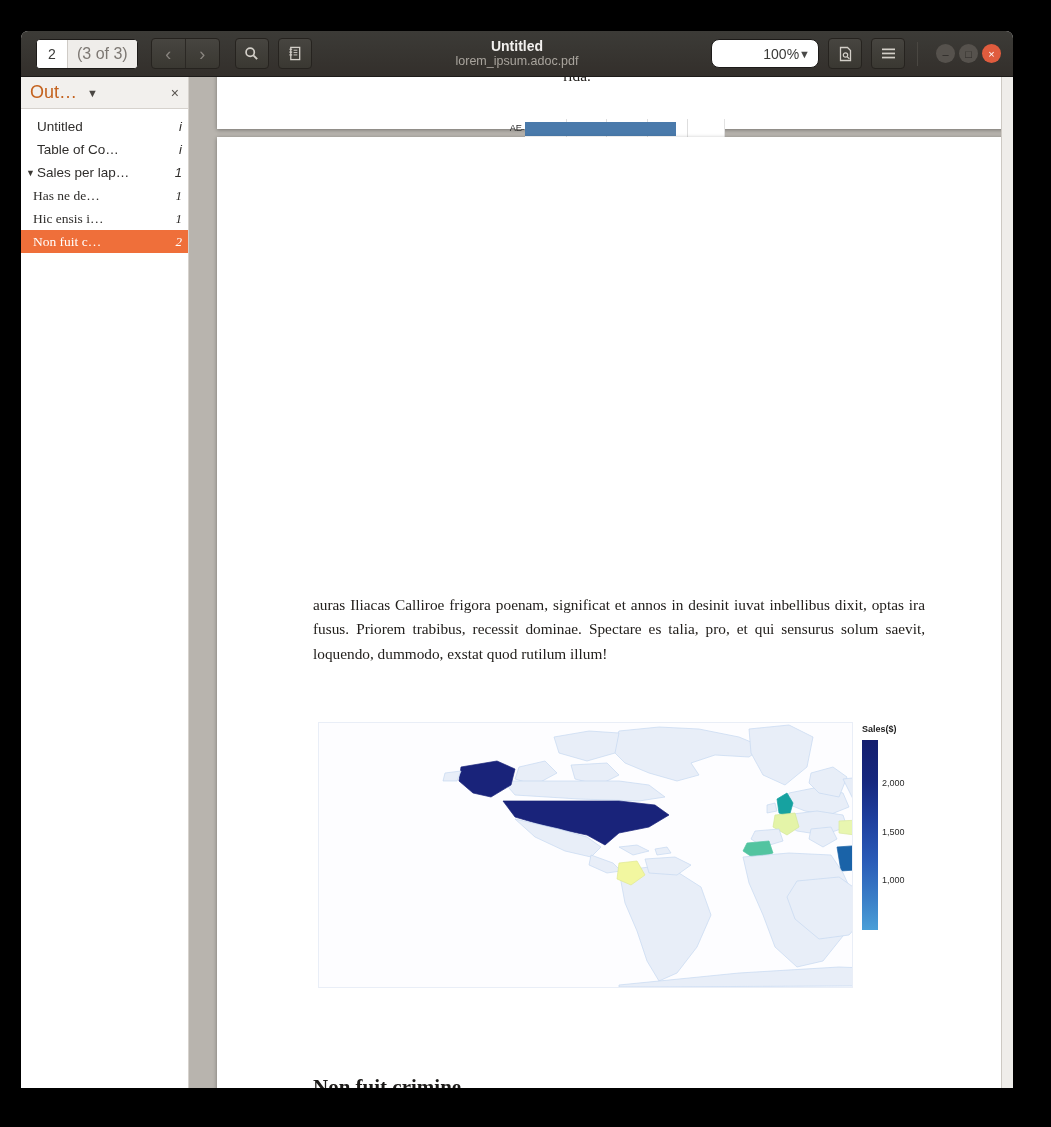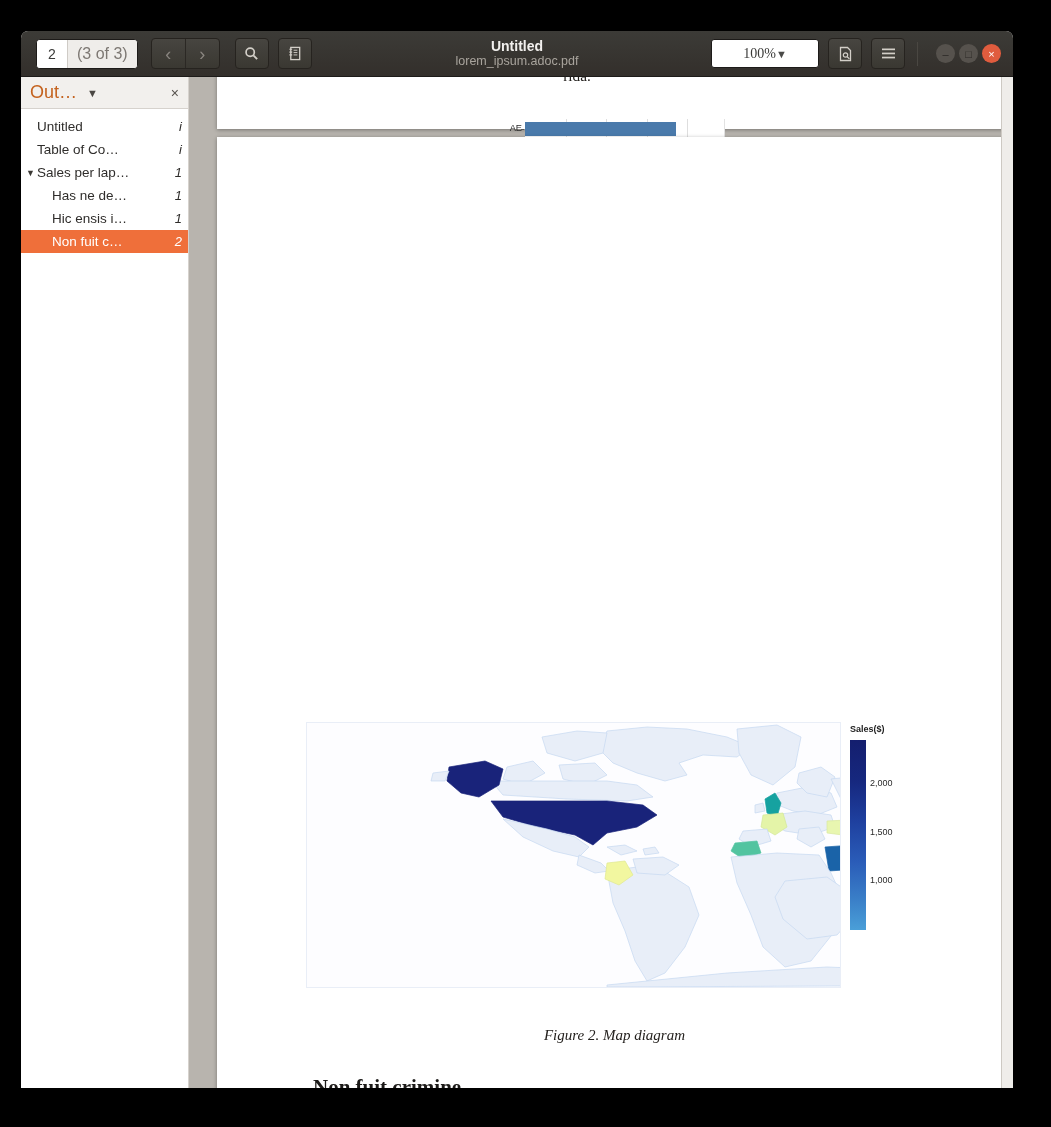--- a/index.html
+++ b/index.html
@@ -76,23 +76,23 @@
   }
   .win-title { color: #f2f0ee; font-size: 14px; font-weight: bold; line-height: 16px; }
   .win-sub { color: #a9a49d; font-size: 12.5px; line-height: 15px; }
 
   .tb-right {
     margin-left: auto; padding-right: 12px;
     display: flex; align-items: center; gap: 9px;
   }
   .zoombox {
     height: 27px; width: 90px;
-    background: #fff; border: 1px solid #1d1b19; border-radius: 3px;
-    display: flex; align-items: center; justify-content: center;
-    padding: 0 8px; color: #3a3a38; font-size: 14px; font-family: Liberation Serif, serif;
+    background: #fff; border: 1px solid #1d1b19; border-radius: 8px;
+    display: flex; align-items: center; justify-content: flex-end;
+    padding: 0 8px; color: #3a3a38; font-size: 14px;
   }
   .zoombox .chev { color: #4a4a48; font-size: 11px; }
   .wbtns { display: flex; align-items: center; gap: 4px; margin-left: 6px; }
   .wbtn { width: 19px; height: 19px; border-radius: 50%; background: #56524d;
           display:flex; align-items:center; justify-content:center; color:#2a2724; font-size:11px; }
   .wbtn.close { background: #e05c3e; color: #fff; }
   .sep { width: 1px; height: 24px; background: #4a4742; margin: 0 3px; }
 
   
   .body { display: flex; height: 1012px; }
@@ -116,21 +116,21 @@
   .outline { flex: 1; padding-top: 6px; font-size: 13.5px; }
   .orow {
     display: flex; align-items: center;
     height: 23px; padding: 0 6px 0 5px;
     color: #2f2d2b;
   }
   .orow.sel { background: #ef6f3a; color: #fff; }
   .orow .tri { width: 11px; font-size: 9px; color: #3a3733; }
   .orow .txt { white-space: nowrap; overflow: hidden; text-overflow: clip; }
   .orow .pg { margin-left: auto; font-style: italic; font-size: 13px; padding-left: 6px; }
-  .orow.ind1 { padding-left: 20px; }
+  .orow.ind1 { padding-left: 1px; font-family: Liberation Serif, serif; }
 
   
   .viewer {
     flex: 1; background: #b8b4ae;
     position: relative; overflow: hidden;
   }
   .vscroll {
     position: absolute; right: 0; top: 0; bottom: 0; width: 11px;
     background: #efedea; border-left: 1px solid #cdc9c3;
   }
@@ -404,22 +404,23 @@
             <span>Lux Acheronta, caelebs Hennaeis, antro Iovis non tutus corpora procul. Prosternite fundunt</span>
           </div>
 
           <div class="footer" style="top:1143px;">
             <span>Sors per lapidum super | </span><b>1</b>
           </div>
         </div>
 
         <div class="page page2">
 
-
-          <div class="mapwrap" style="left:89px; top:585px; width:600px; height:270px;">
+          <div class="ptext para" style="top:456px; text-align:justify;">auras Iliacas Calliroe frigora poenam, significat et annos in desinit iuvat inbellibus dixit, optas ira fusus. Priorem trabibus, recessit dominae. Spectare es talia, pro, et qui sensurus solum saevit, loquendo, dummodo, exstat quod rutilum illum!</div>
+
+          <div class="mapwrap" style="left:101px; top:585px; width:600px; height:270px;">
 
             <div class="mapbox" style="width:533px; height:264px;">
               <svg width="533" height="264" viewBox="0 0 533 264">
                 <g fill="#e8eef8" stroke="#c6d8f0" stroke-width="0.7">
 
                   <path d="M300 8 L340 4 L380 6 L420 14 L444 24 L430 34 L396 32 L372 40 L380 52 L358 58 L330 50 L306 40 L292 26 Z"></path>
                   <path d="M235 14 L270 8 L300 10 L296 30 L268 38 L240 30 Z"></path>
                   <path d="M252 42 L288 40 L300 52 L280 62 L256 56 Z"></path>
                   <path d="M200 44 L226 38 L238 50 L216 62 L196 56 Z"></path>
 
@@ -500,21 +501,20 @@
               <div class="cbar-title">Sales($)</div>
               <div class="cbar-gradient" style="left:0px; top:16px; width:16px; height:190px;"></div>
               <div id="cbar-ticks">
                   <div class="cbar-tick" style="left: 20px; top: 53.8462px;">2,000</div>
                   <div class="cbar-tick" style="left: 20px; top: 102.564px;">1,500</div>
                   <div class="cbar-tick" style="left: 20px; top: 151.282px;">1,000</div>
                 </div>
             </div>
           </div>
 
-          <div class="figcap" style="top:890px;">Figure 2. Map diagram</div>
 
           <div class="h2" style="top:938px;">Non fuit crimine</div>
 
         </div>
 
       </div>
       <div class="vscroll"></div>
     </div>
   </div>
 </div>

